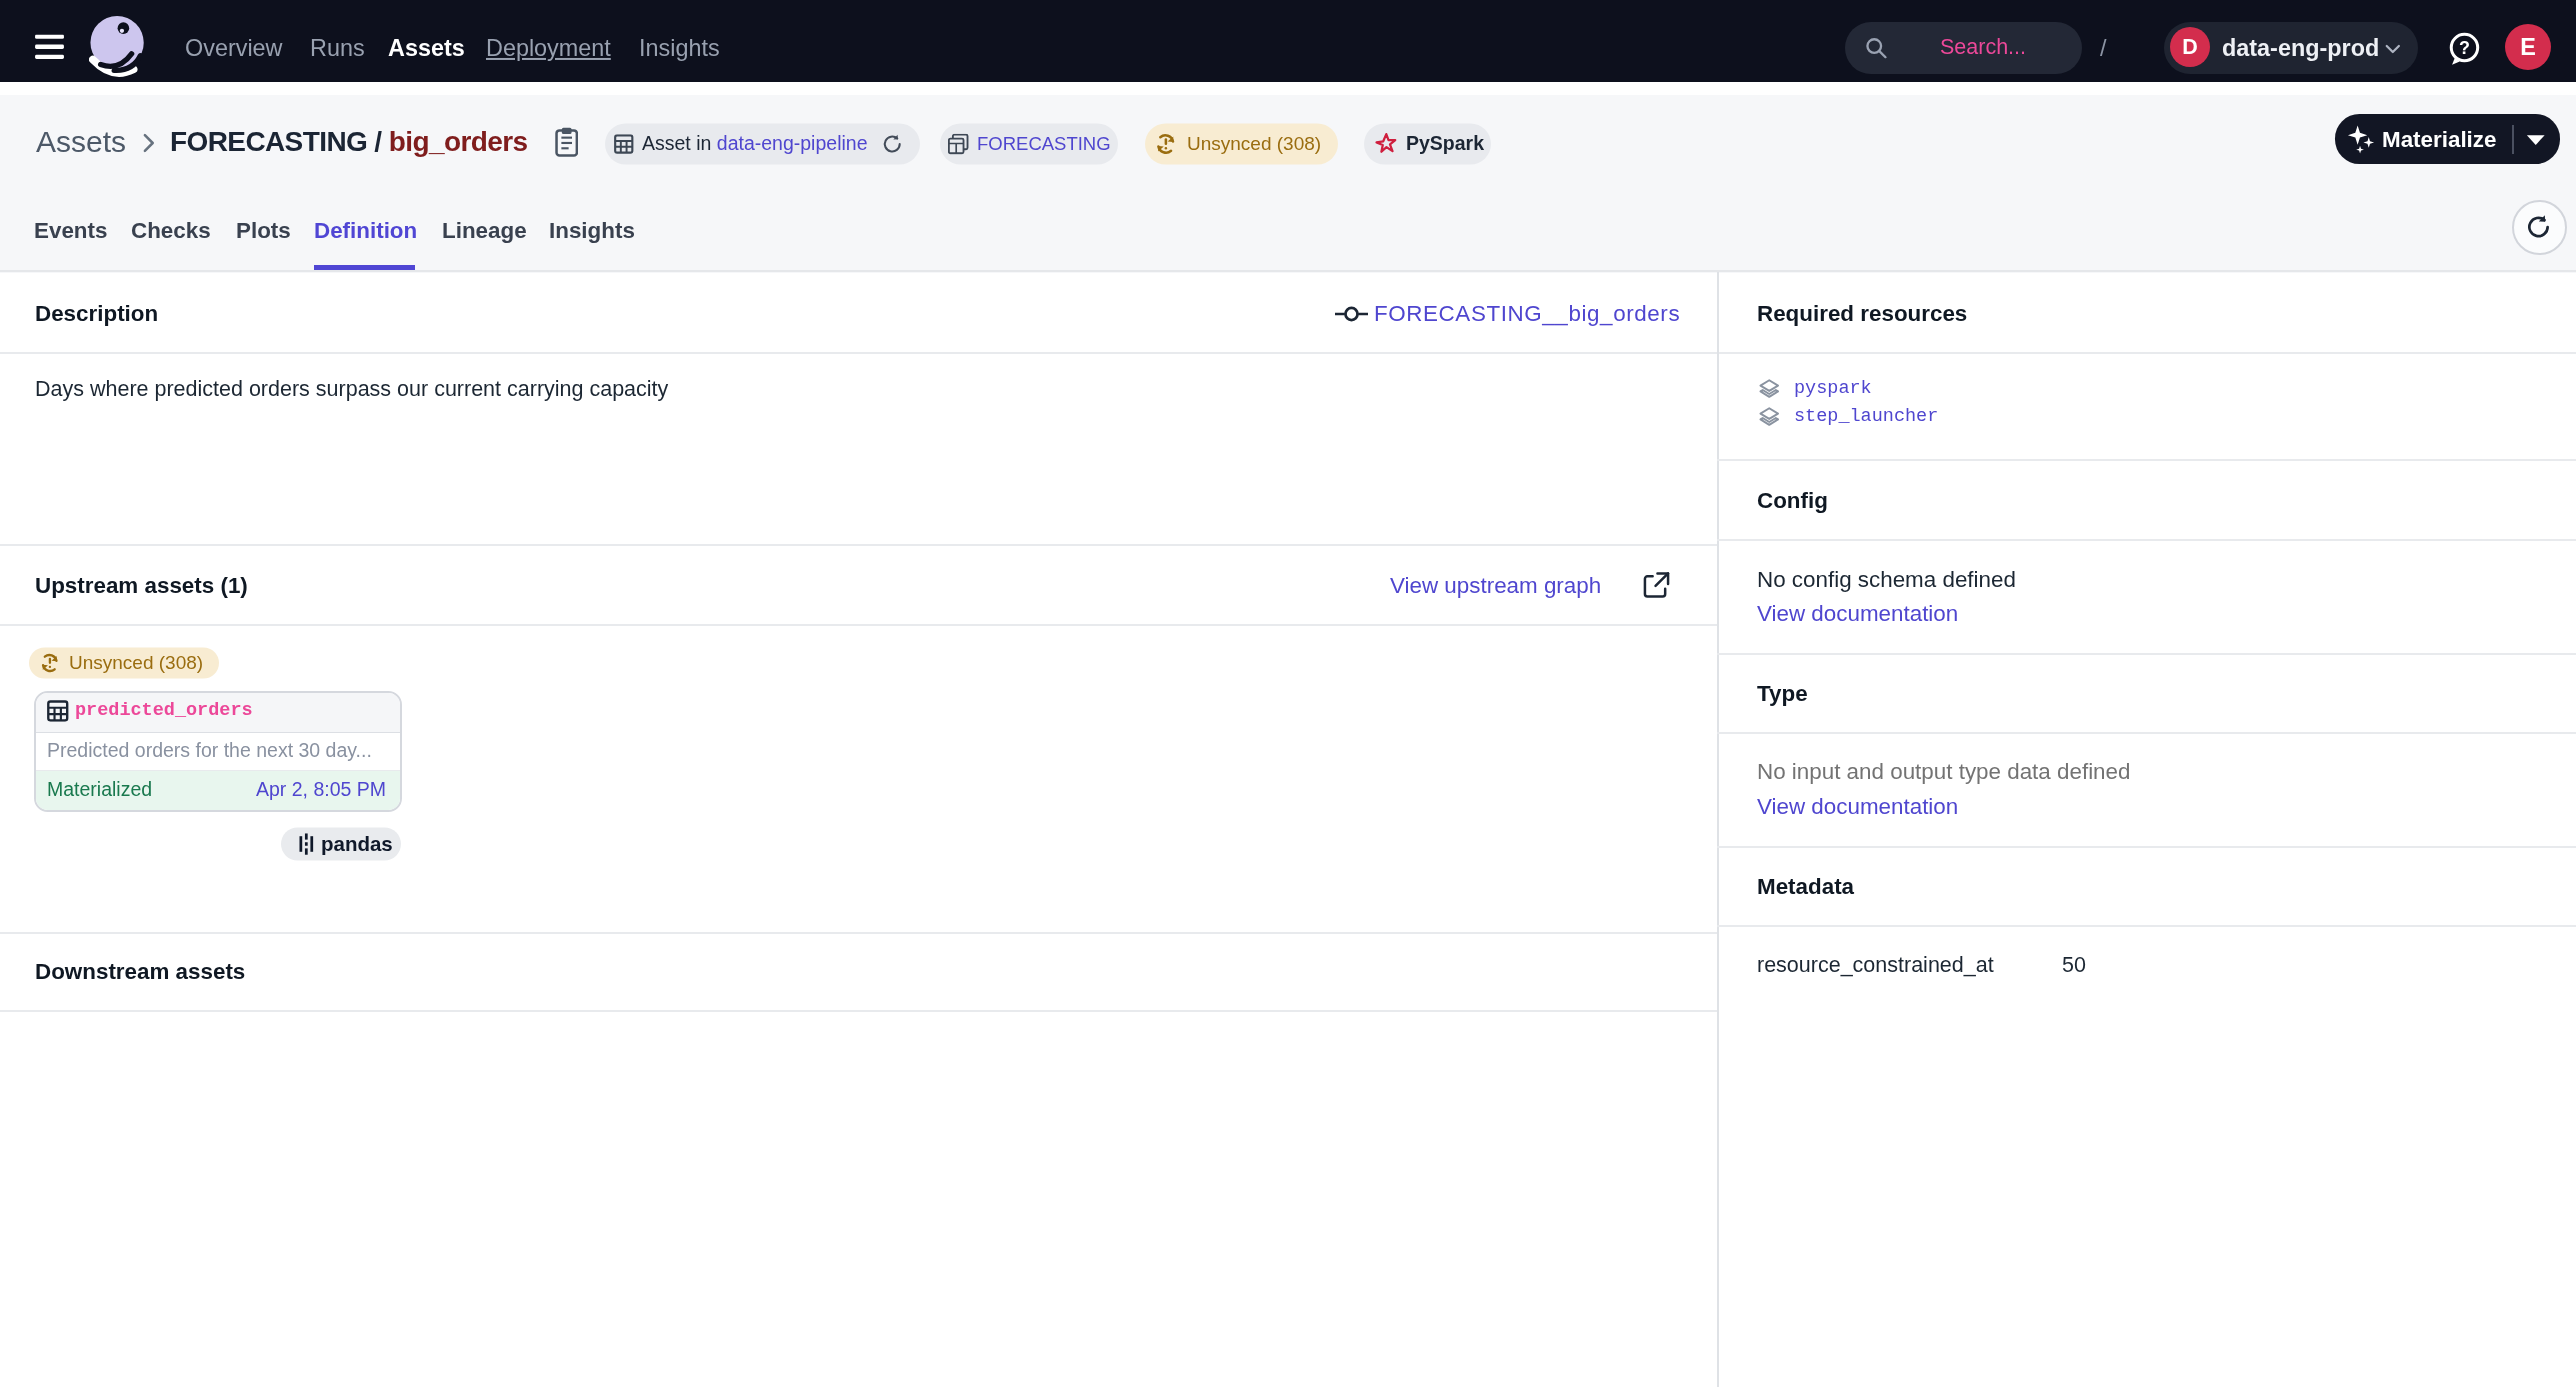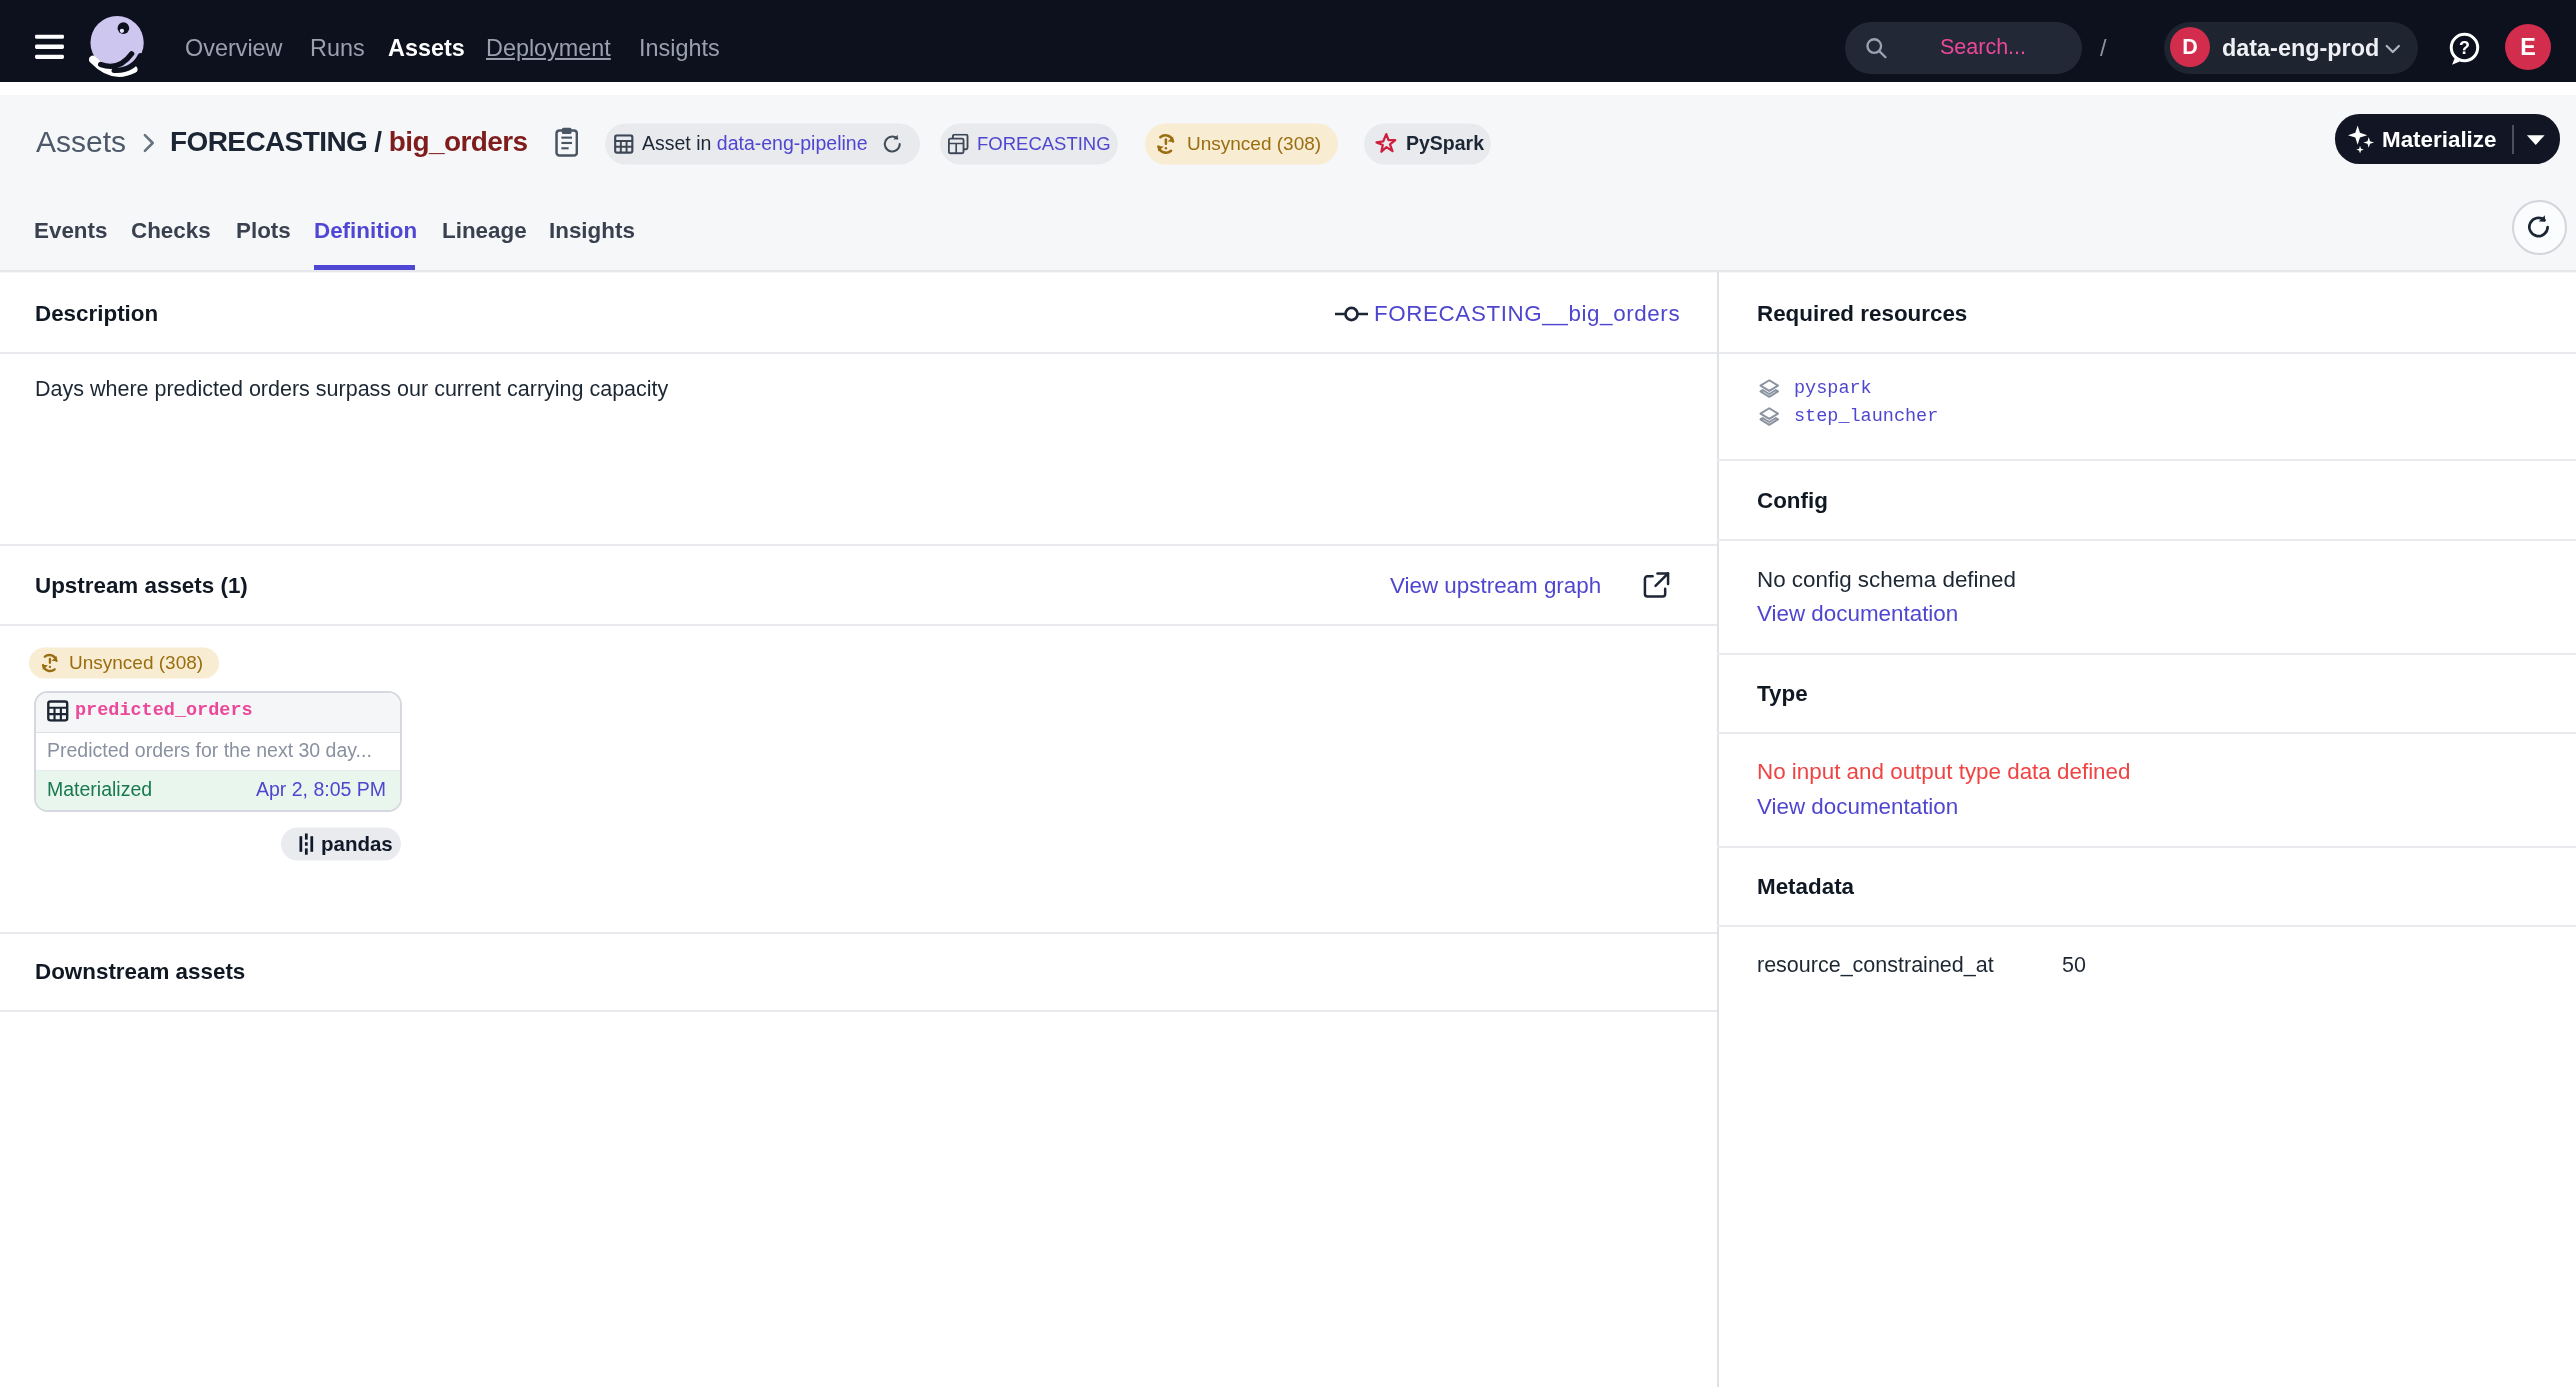--- a/index.html
+++ b/index.html
@@ -224,20 +224,20 @@
 </svg>
 <span class="t mono indigo" style="left:1794px; top:417px; font-size:18.5px;">step_launcher</span>
 <div class="hline" style="left:1717px; top:459px; width:859px;"></div>
 <span class="t bold" style="left:1757px; top:501px; font-size:22.4px; color:#0f1823;">Config</span>
 <div class="hline" style="left:1717px; top:539px; width:859px;"></div>
 <span class="t" style="left:1757px; top:580px; font-size:22.4px; color:#1c2733;">No config schema defined</span>
 <span class="t indigo" style="left:1757px; top:614px; font-size:22.4px;">View documentation</span>
 <div class="hline" style="left:1717px; top:653px; width:859px;"></div>
 <span class="t bold" style="left:1757px; top:694px; font-size:22.4px; color:#0f1823;">Type</span>
 <div class="hline" style="left:1717px; top:732px; width:859px;"></div>
-<span class="t" style="left:1757px; top:772px; font-size:22.4px; color:#ef4444;">No input and output type data defined</span>
+<span class="t" style="left:1757px; top:772px; font-size:22.4px; color:#737373;">No input and output type data defined</span>
 <span class="t indigo" style="left:1757px; top:807px; font-size:22.4px;">View documentation</span>
 <div class="hline" style="left:1717px; top:846px; width:859px;"></div>
 <span class="t bold" style="left:1757px; top:887px; font-size:22.4px; color:#0f1823;">Metadata</span>
 <div class="hline" style="left:1717px; top:925px; width:859px;"></div>
 <span class="t" style="left:1757px; top:966px; font-size:21.5px; color:#1c2733;">resource_constrained_at</span>
 <span class="t" style="left:2062px; top:966px; font-size:21.5px; color:#1c2733;">50</span>
 
 
 </body></html>

